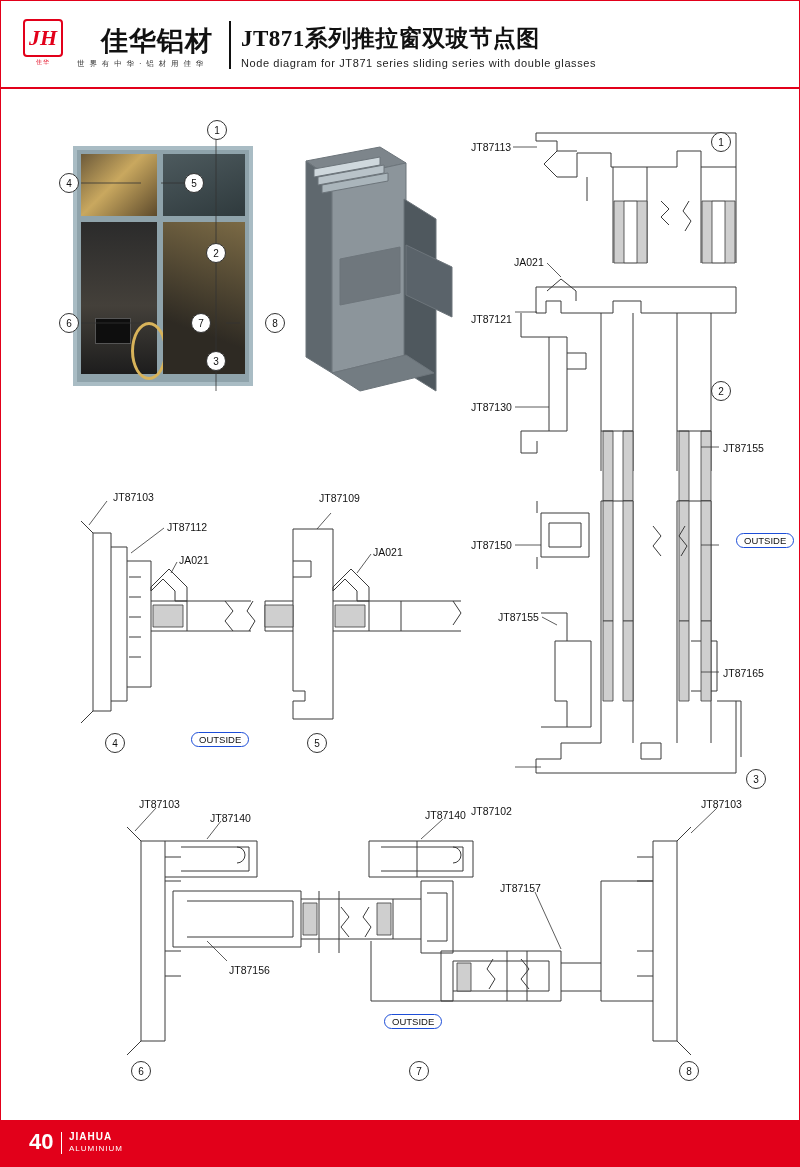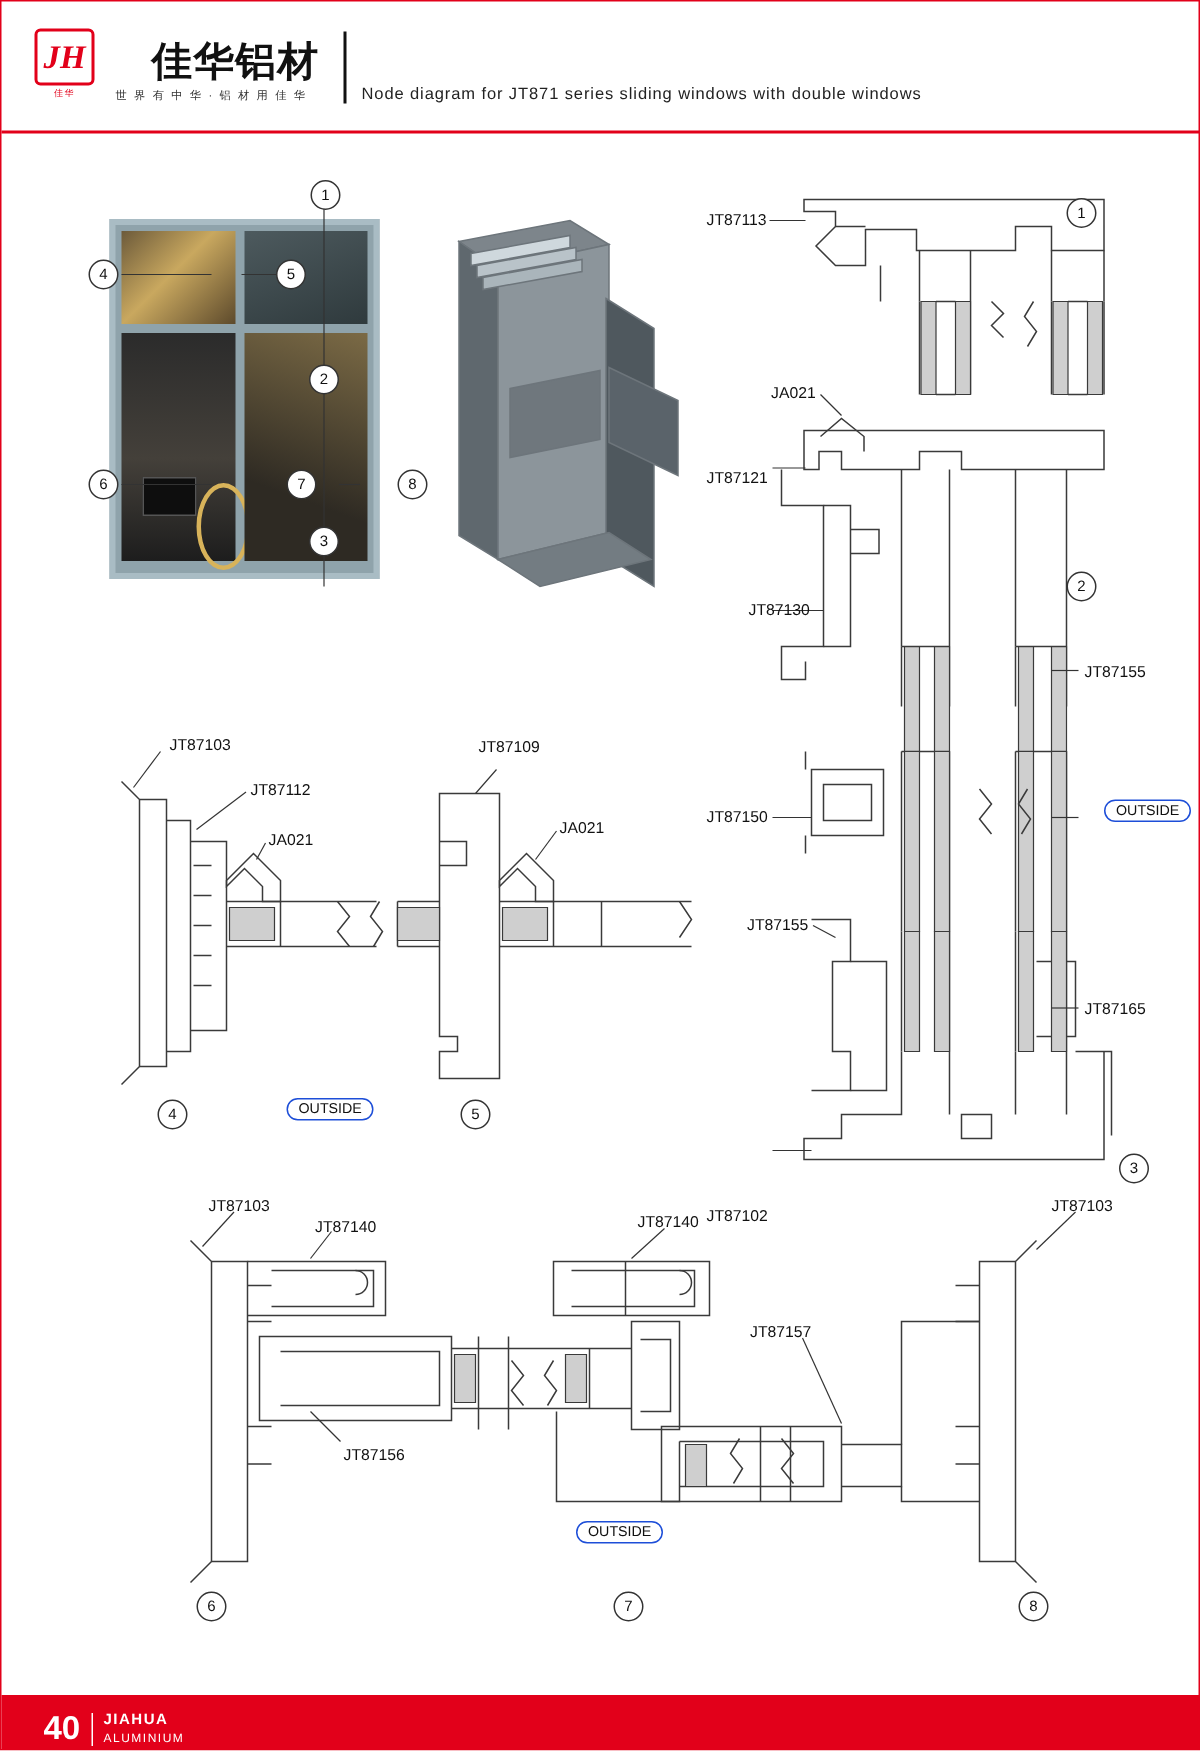--- a/index.html
+++ b/index.html
@@ -58,21 +58,21 @@
   .title-en{
     position:absolute;left:240px;top:56px;
     font-size:11px;color:#222;letter-spacing:0.6px;
   }
   .header-rule{
     position:absolute;left:0;top:86px;width:800px;height:2px;background:#e2001a;
   }
 
   
   .footer{
-    position:absolute;left:0;bottom:0;width:800px;height:36px;background:#e2001a;
+    position:absolute;left:0;bottom:0;width:800px;height:46px;background:#e2001a;
   }
   .footer .pg{
     position:absolute;left:28px;top:9px;color:#fff;font-size:22px;font-weight:bold;
   }
   .footer .bar{
     position:absolute;left:60px;top:12px;width:1px;height:22px;background:#fff;
   }
   .footer .f1{
     position:absolute;left:68px;top:11px;color:#fff;font-size:10px;font-weight:bold;letter-spacing:1px;
   }
@@ -131,21 +131,22 @@
   <div class="header">
     <div class="logo">
       <div class="badge">
         <span>JH</span>
       </div>
       <div class="sub">佳华</div>
     </div>
     <div class="brand-cn">佳华铝材</div>
     <div class="brand-slogan">世 界 有 中 华 · 铝 材 用 佳 华</div>
     <div class="divider"></div>
-    <div class="title-en">Node  diagram  for  JT871  series  sliding  windows  with  double  windows</div>
+    <div class="title-cn">JT871系列推拉窗双玻节点图</div>
+    <div class="title-en">Node  diagram  for  JT871  series  sliding  series  with  double  glasses</div>
     <div class="header-rule"></div>
   </div>
 
   <div class="photo">
     <div class="ph-a"></div>
     <div class="ph-b"></div>
     <div class="ph-c">
       <div class="ph-tv"></div>
       <div class="ph-ring"></div>
     </div>
@@ -354,21 +355,21 @@
       <line x1="442" y1="818" x2="420" y2="838"></line>
       <line x1="534" y1="891" x2="560" y2="948"></line>
       <line x1="226" y1="960" x2="206" y2="940"></line>
       <line x1="716" y1="807" x2="690" y2="832"></line>
     </g>
   </svg>
 
   <div class="lbl" style="left:470px;top:140px;">JT87113</div>
   <div class="lbl" style="left:513px;top:255px;">JA021</div>
   <div class="lbl" style="left:470px;top:312px;">JT87121</div>
-  <div class="lbl" style="left:470px;top:400px;margin-left:28px;">JT87130</div>
+  <div class="lbl" style="left:470px;top:400px;">JT87130</div>
   <div class="lbl" style="left:722px;top:441px;">JT87155</div>
   <div class="lbl" style="left:470px;top:538px;">JT87150</div>
   <div class="lbl" style="left:497px;top:610px;">JT87155</div>
   <div class="lbl" style="left:722px;top:666px;">JT87165</div>
   <div class="lbl" style="left:470px;top:760px;margin-top:44px;">JT87102</div>
 
   <div class="lbl" style="left:112px;top:490px;">JT87103</div>
   <div class="lbl" style="left:166px;top:520px;">JT87112</div>
   <div class="lbl" style="left:178px;top:553px;">JA021</div>
   <div class="lbl" style="left:318px;top:491px;">JT87109</div>

